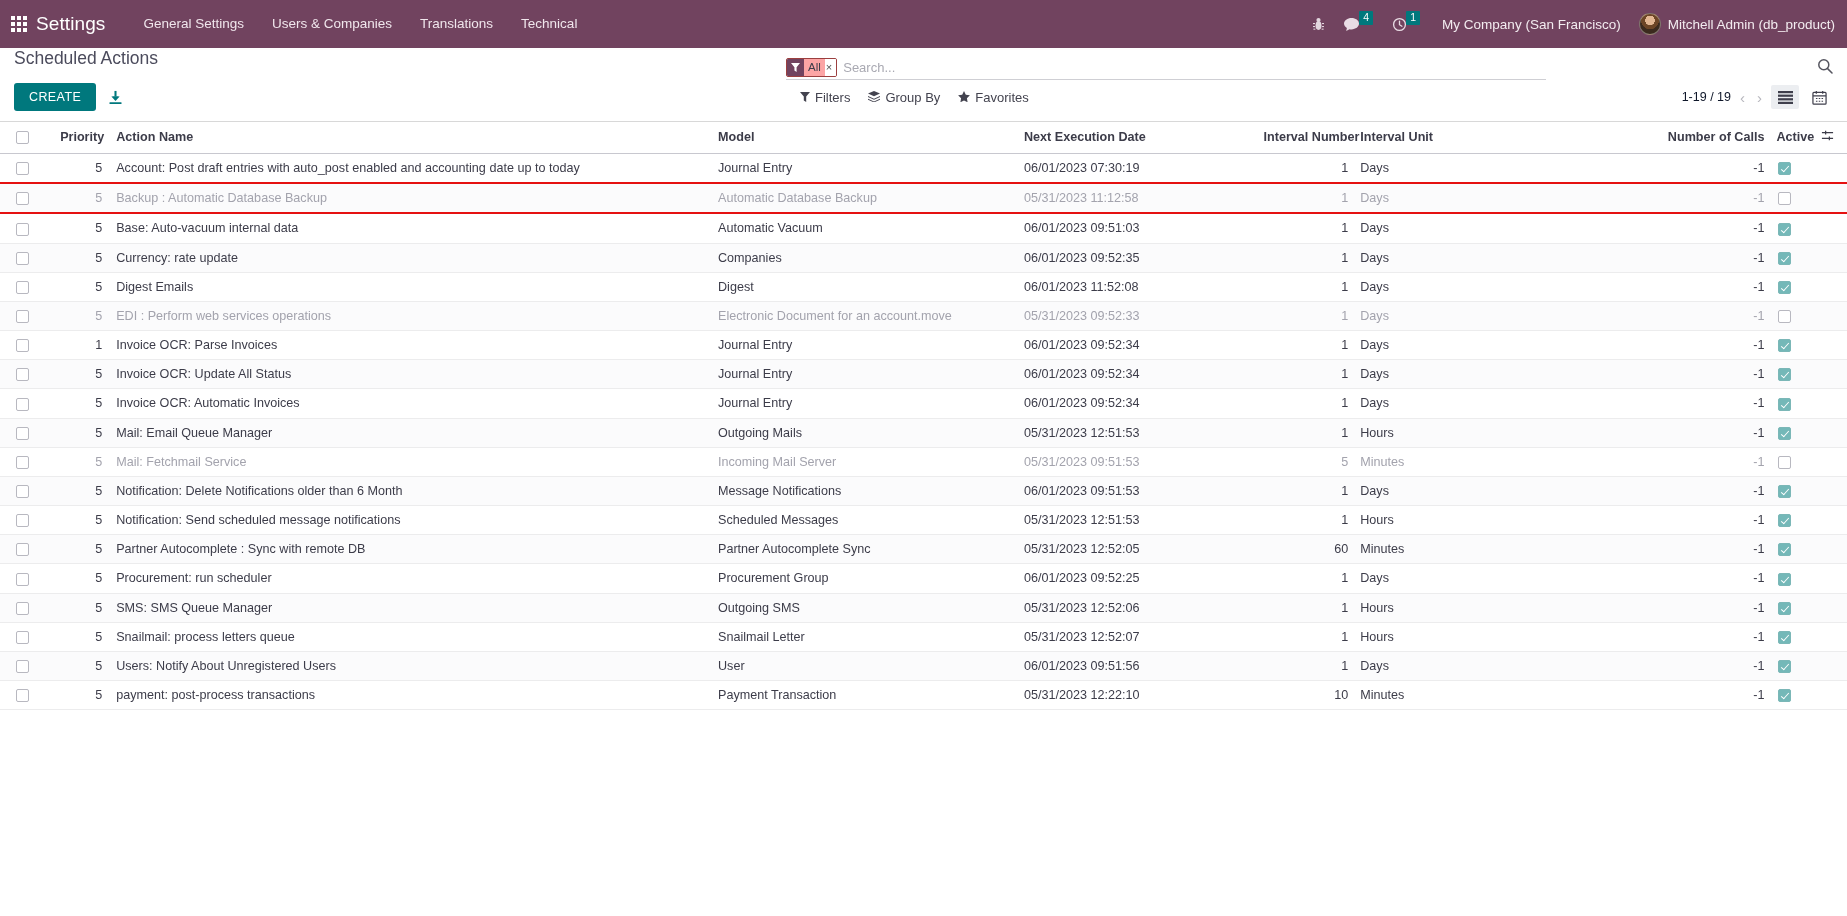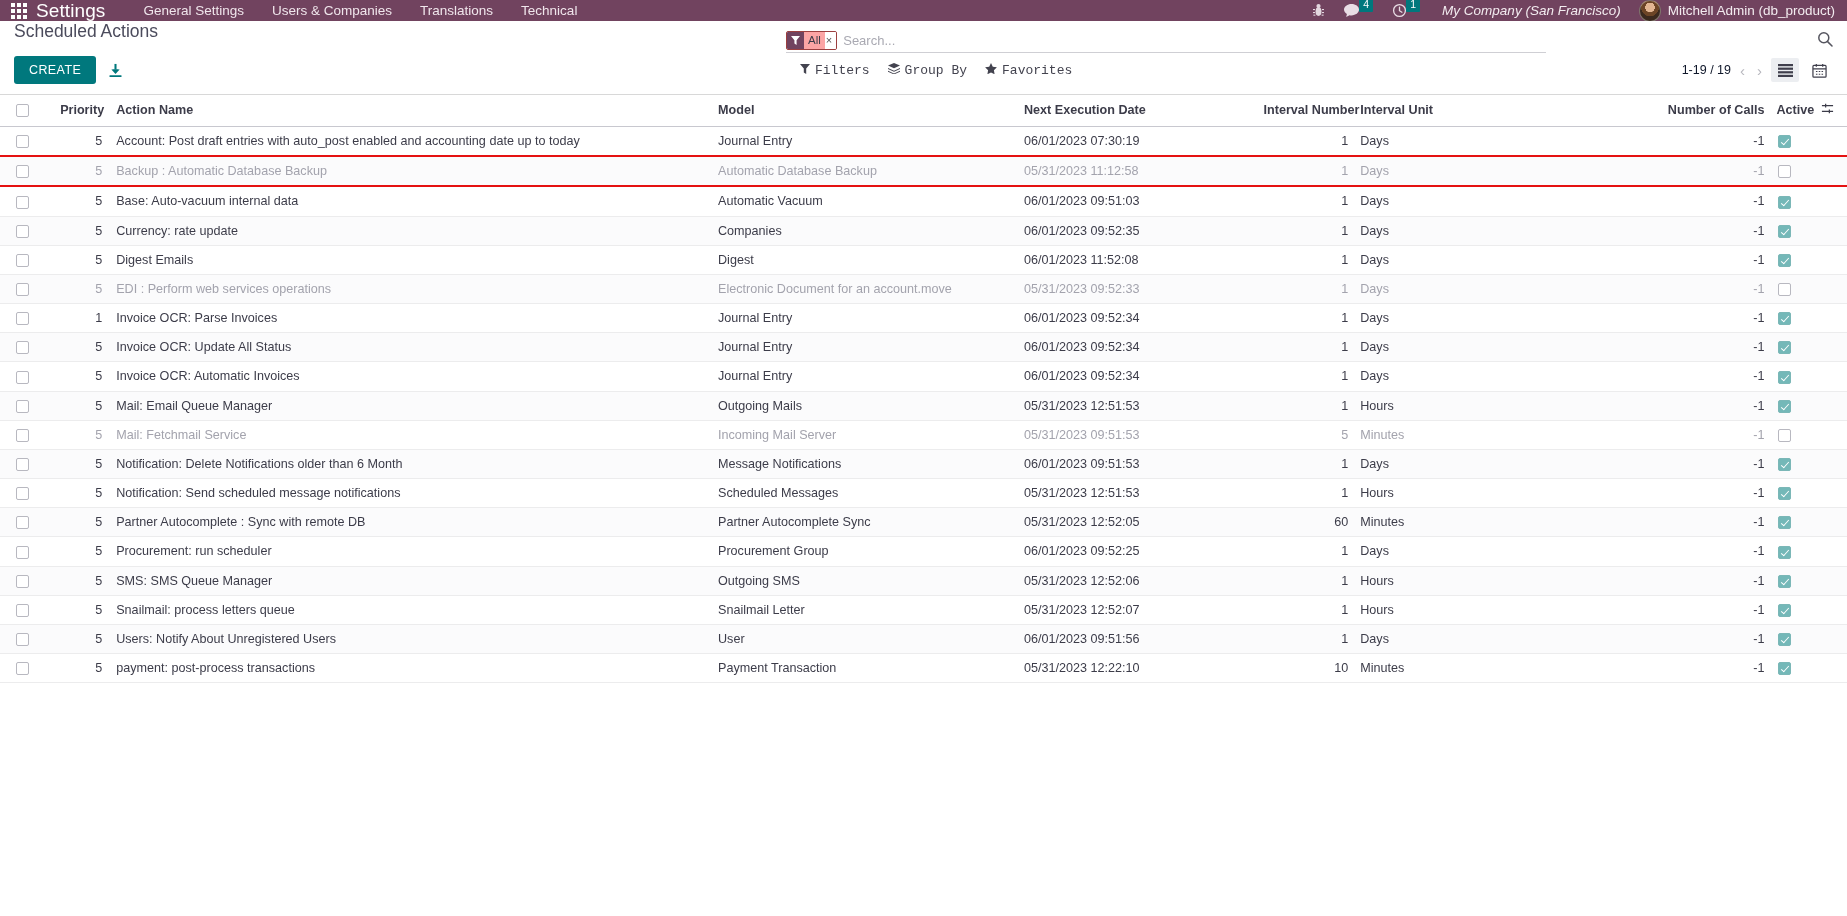--- a/index.html
+++ b/index.html
@@ -6,21 +6,21 @@
   html, body {
     margin: 0; padding: 0;
     width: 1847px; height: 916px;
     background: #ffffff;
     font-family: "Liberation Sans", sans-serif;
     -webkit-font-smoothing: antialiased;
   }
 
   
   .navbar {
-    height: 21px;
+    height: 48px;
     background: #71435f;
     display: flex;
     align-items: center;
     color: #ffffff;
     font-size: 14px;
     padding: 0 12px 0 6px;
     position: relative;
   }
   .apps-grid {
     width: 26px; height: 26px;
@@ -79,21 +79,20 @@
     top: -6px;
     left: -1px;
     font-weight: 500;
   }
   .company-name {
     font-size: 13.5px;
     padding: 0 12px;
     cursor: pointer;
     color: #f3ecf0;
     white-space: nowrap;
-    font-style: italic;
   }
   .user-area {
     display: flex;
     align-items: center;
     gap: 7px;
     padding-left: 6px;
     cursor: pointer;
     white-space: nowrap;
   }
   .avatar {
@@ -205,21 +204,20 @@
     align-items: center;
   }
   .cp-filters {
     position: absolute;
     left: 786px;
     display: flex;
     align-items: flex-end;
     gap: 18px;
     font-size: 13px;
     color: #43434f;
-    font-family: Liberation Mono, monospace;
   }
   .cp-filters > div { display: flex; align-items: center; gap: 5px; cursor: pointer; }
   .cp-right {
     margin-left: auto;
     display: flex;
     align-items: center;
     gap: 6px;
   }
   .pager-value { font-size: 12.5px; color: #0f172a; cursor: pointer; }
   .pager-arrow {

